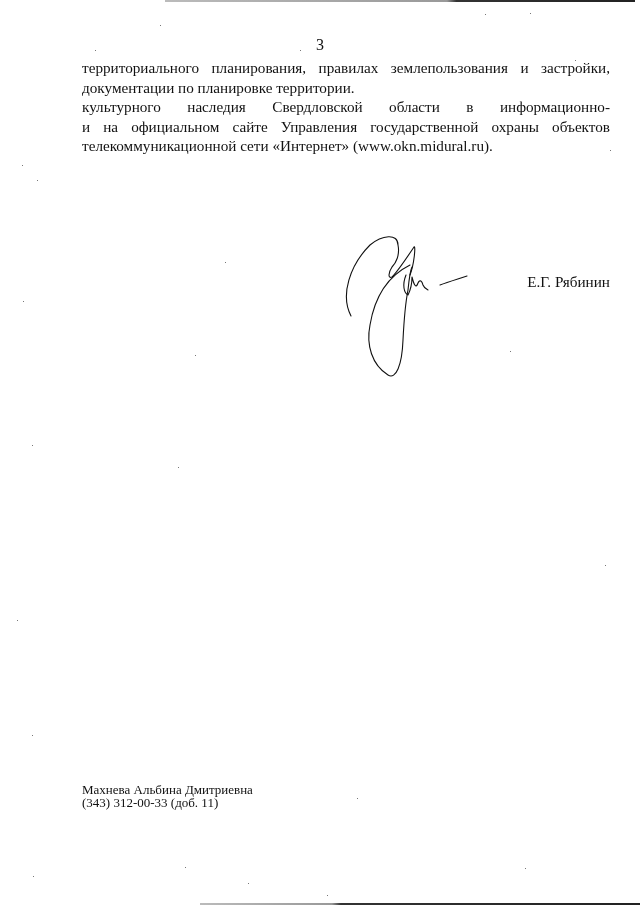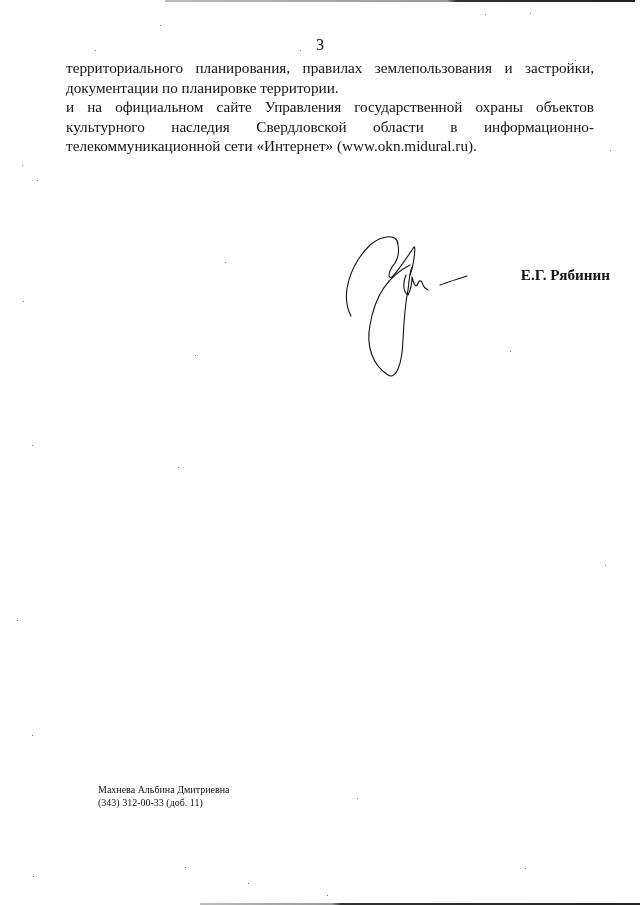--- a/index.html
+++ b/index.html
@@ -14,56 +14,56 @@
   }
   .scan-edge-bottom {
     position: absolute; bottom: 0; left: 200px; width: 440px; height: 2px;
     background: linear-gradient(to right, #bbbbbb 0%, #999999 30%, #333333 32%, #222222 100%);
   }
   .page-number {
     position: absolute; top: 36px; left: 0; width: 640px; text-align: center;
     font-size: 16px; line-height: 18px;
   }
   .body-text {
-    position: absolute; top: 58px; left: 66px; width: 528px;
+    position: absolute; top: 58px; left: 82px; width: 528px;
     font-size: 15.2px; line-height: 19.5px;
   }
   .body-text p { margin: 0; text-align: justify; text-align-last: left; }
   .body-text p.indent { text-indent: 38px; }
   .line-justify { display: block; text-align: justify; text-align-last: justify; }
   .sig-row {
     position: absolute; top: 264px; left: 82px; width: 528px; height: 20px;
     font-size: 15.2px; line-height: 19px;
   }
   .sig-title { position: absolute; left: 0; top: 0; }
-  .sig-name { position: absolute; right: 0; top: 1px; font-weight: bold; }
+  .sig-name { position: absolute; right: 0; top: 8px; }
   .signature {
     position: absolute; left: 330px; top: 235px; width: 150px; height: 150px;
   }
   .contact {
-    position: absolute; top: 784px; left: 98px;
-    font-size: 10px; line-height: 12.5px;
+    position: absolute; top: 784px; left: 82px;
+    font-size: 13px; line-height: 12.5px;
   }
   .speck { position: absolute; width: 1px; height: 1px; background: #777; }
 </style>
 </head>
 <body>
 
 <div class="scan-edge-top"></div>
 
 <div class="page-number">3</div>
 
 <div class="body-text">
   <p>
     <span class="line-justify">территориального планирования, правилах землепользования и застройки,</span>
     <span>документации по планировке территории.</span>
   </p>
   <p class="indent">
+    <span class="line-justify" style="text-indent:0">культурного наследия Свердловской области в информационно-</span>
     <span class="line-justify" style="text-indent:0">и на официальном сайте Управления государственной охраны объектов</span>
-    <span class="line-justify" style="text-indent:0">культурного наследия Свердловской области в информационно-</span>
     <span style="display:block;text-indent:0">телекоммуникационной сети «Интернет» (www.okn.midural.ru).</span>
   </p>
 </div>
 
 <div class="sig-row">
   <span class="sig-name">Е.Г. Рябинин</span>
 </div>
 
 <svg class="signature" viewBox="0 0 150 150" xmlns="http://www.w3.org/2000/svg">
   <g fill="none" stroke="#111" stroke-width="1.1" stroke-linecap="round" stroke-linejoin="round">

